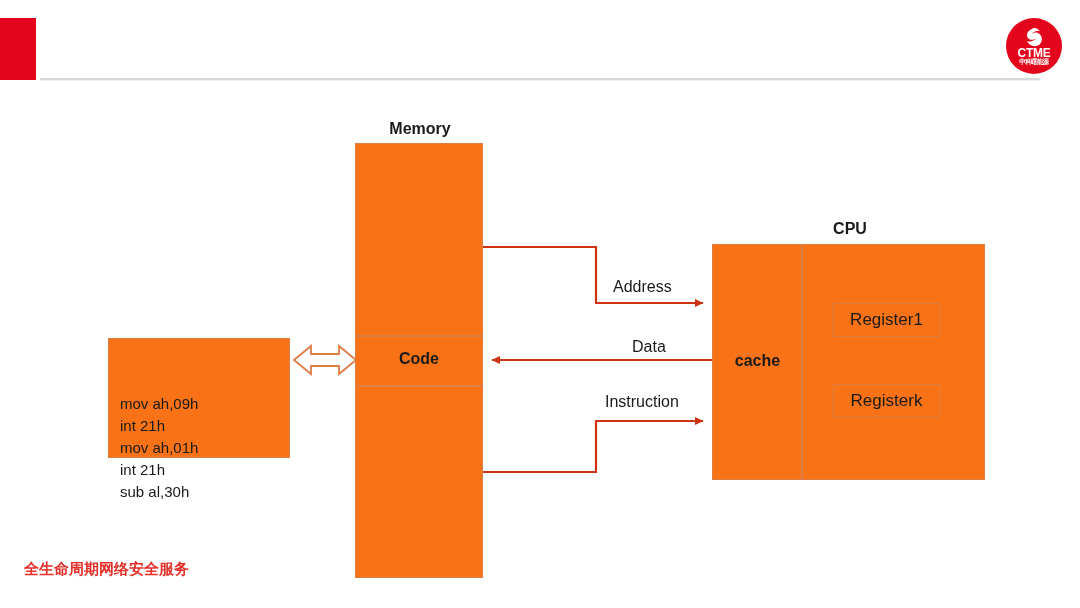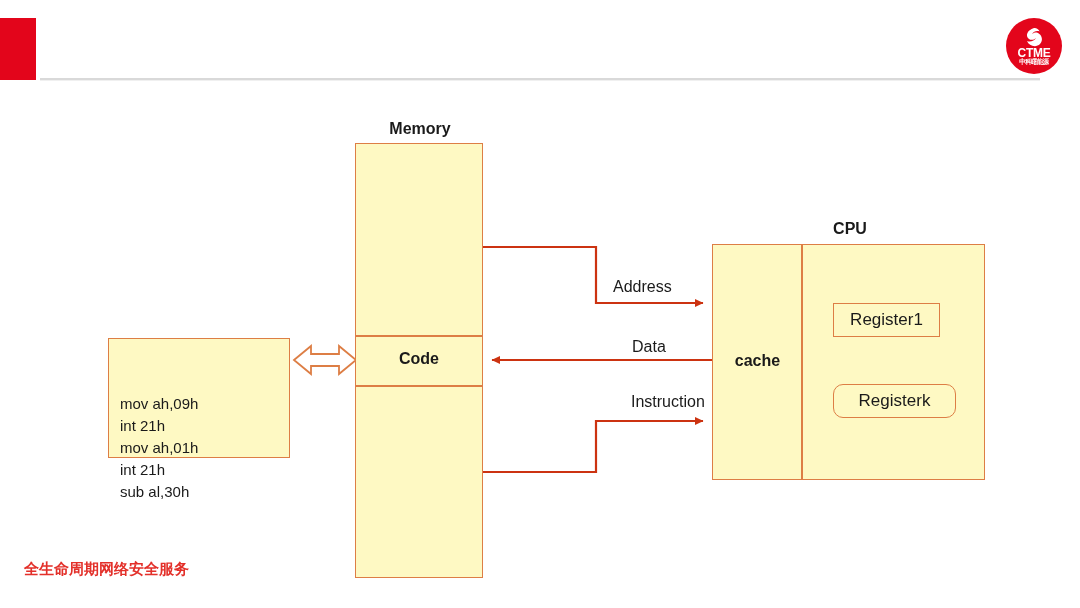--- a/index.html
+++ b/index.html
@@ -93,21 +93,21 @@
     letter-spacing: -0.5px;
     line-height: 8px;
     transform: scaleX(0.9);
   }
 
   
   .dbox {
     position: absolute;
     box-sizing: border-box;
     border: 1.5px solid #dd7e45;
-    background: #fef9c3;
+    background: #f97316;
   }
   .dlabel {
     position: absolute;
     color: #1a1a1a;
     font-size: 16px;
     white-space: nowrap;
   }
   .dlabel.center {
     text-align: center;
     font-weight: bold;
@@ -193,37 +193,36 @@
   }
   #register1-box {
     left: 833px;
     top: 303px;
     width: 107px;
     height: 34px;
   }
   #registerk-box {
     left: 833px;
     top: 384px;
-    width: 123px;
+    width: 107px;
     height: 34px;
-    border-radius: 10px;
   }
   .register-label {
     position: absolute;
     left: 0; right: 0; top: 50%;
     transform: translateY(-50%);
     text-align: center;
     font-size: 17px;
     color: #1a1a1a;
   }
 
   
   #address-label { left: 613px; top: 278px; }
   #data-label    { left: 632px; top: 338px; }
-  #instruction-label { left: 631px; top: 393px; }
+  #instruction-label { left: 605px; top: 393px; }
 
   
   #connectors {
     position: absolute;
     left: 0;
     top: 0;
     width: 1080px;
     height: 608px;
     pointer-events: none;
   }

